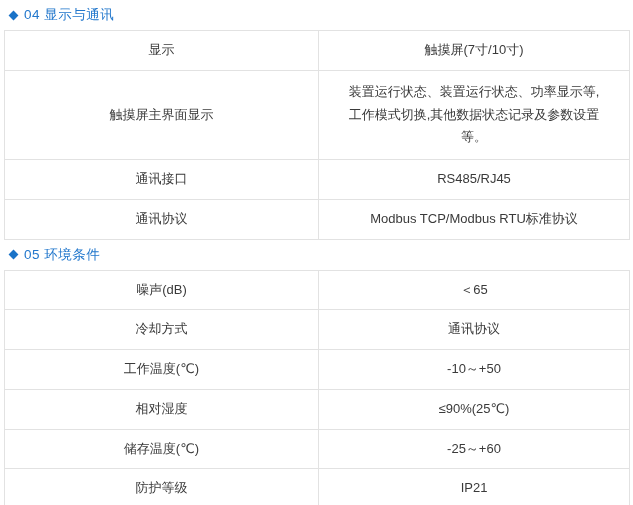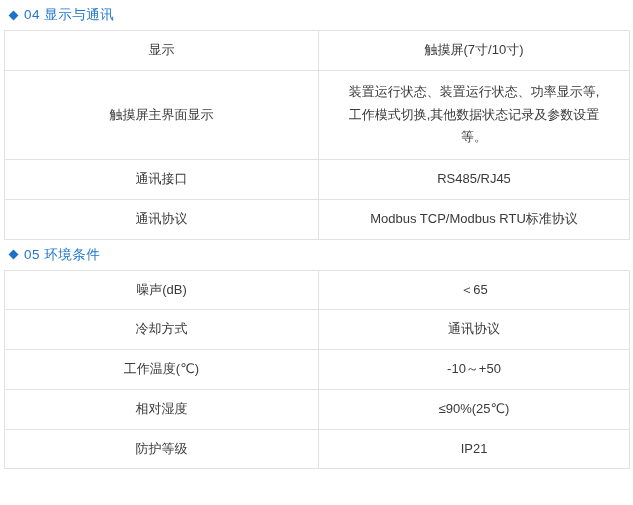--- a/index.html
+++ b/index.html
@@ -116,20 +116,24 @@
       </tr>
       <tr>
         <td class="label">工作温度(℃)</td>
         <td class="value">-10～+50</td>
       </tr>
       <tr>
         <td class="label">相对湿度</td>
         <td class="value">≤90%(25℃)</td>
       </tr>
       <tr>
+        <td class="label">储存温度(℃)</td>
+        <td class="value">-25～+60</td>
+      </tr>
+      <tr>
         <td class="label">防护等级</td>
         <td class="value">IP21</td>
       </tr>
 
     </tbody>
   </table>
 
 </div>
 
 </body></html>

